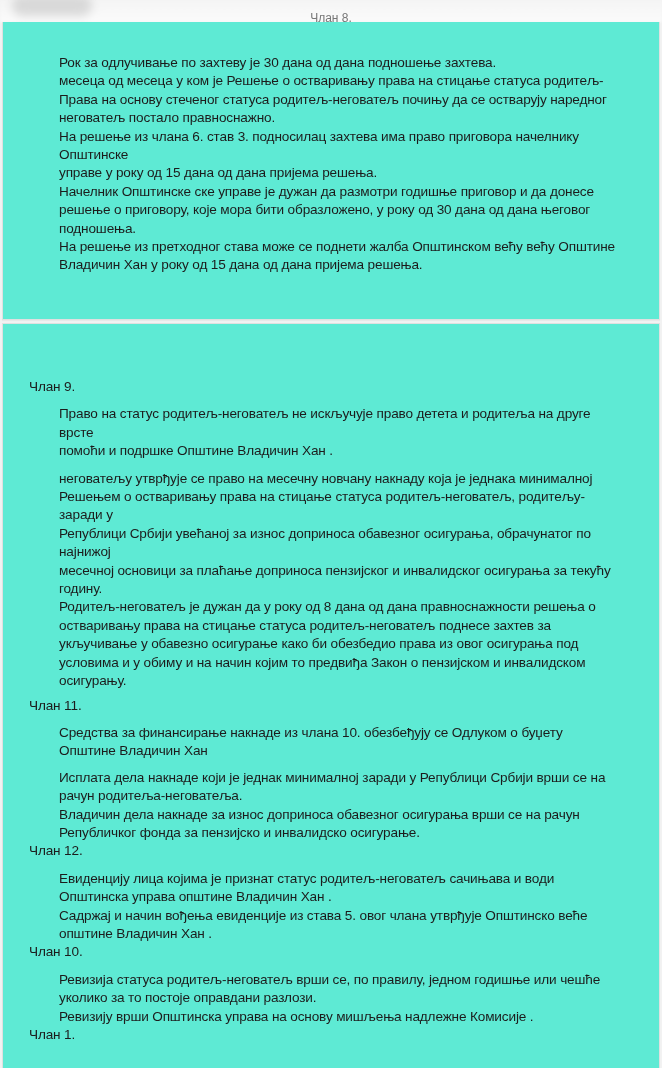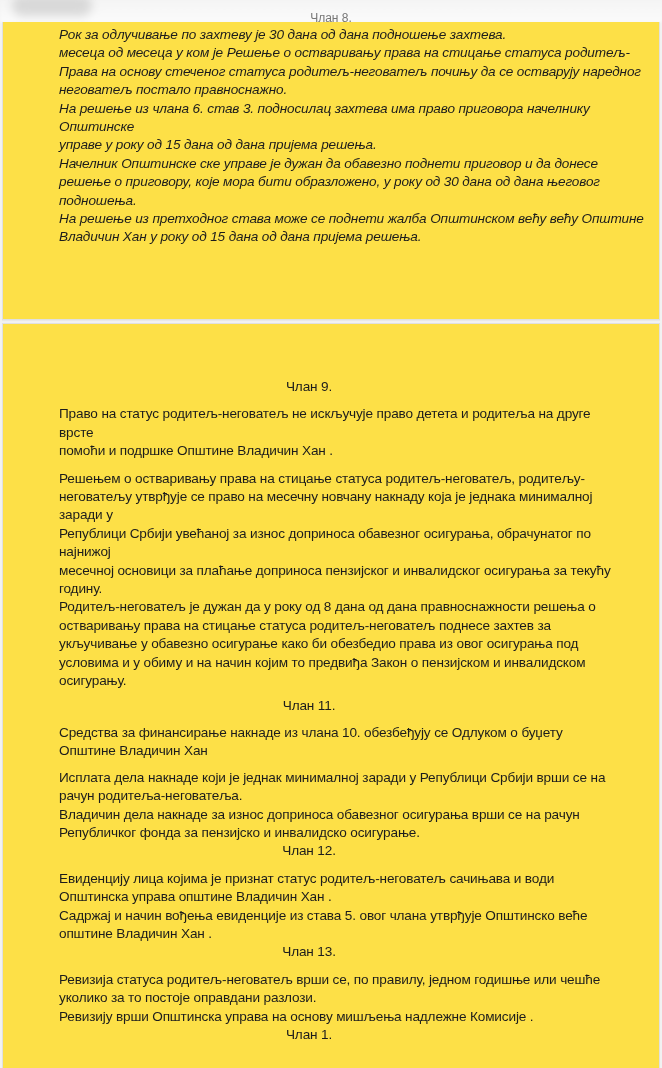--- a/index.html
+++ b/index.html
@@ -28,40 +28,39 @@
     left: 12px; top: -6px;
     width: 80px; height: 22px;
     border-radius: 12px;
     background: #d9d9d9;
     filter: blur(4px);
   }
   .page {
     position: absolute;
     left: 2px;
     width: 656px;
-    background: #fde047;
+    background: #5eead4;
     border: 1px solid #e0e0e0;
     box-shadow: 0 1px 1px rgba(0,0,0,0.04);
   }
   .page1 { top: 22px; height: 297px; border-top: none; }
   .page2 { top: 323px; height: 750px; }
   .content {
     position: absolute;
     left: 56px;
     width: 560px;
     font-size: 13.6px;
     line-height: 18.4px;
     letter-spacing: -0.15px;
   }
-  .page1 .content { top: 4px; font-style: italic; }
+  .page1 .content { top: 32px; }
   .page2 .content { top: 54px; }
   .line { display: block; white-space: nowrap; }
   .heading {
     display: block;
-    text-align: center;
     margin-left: -30px;
     width: 560px;
     white-space: nowrap;
   }
   .cut-heading {
     position: absolute;
     top: -9px;
     left: 0; width: 656px;
     text-align: center;
     font-size: 12px;
@@ -85,43 +84,43 @@
 <div class="page page1">
   <div class="cut-heading">Члан 8.</div>
   <div class="content">
     <span class="line">Рок за одлучивање по захтеву је 30 дана од дана подношење захтева.</span>
     <span class="line">месеца од месеца у ком је Решење о остваривању права на стицање статуса родитељ-</span>
     <span class="line">Права на основу стеченог статуса родитељ-неговатељ почињу да се остварују наредног</span>
     <span class="line">неговатељ постало правноснажно.</span>
     <span class="line">На решење из члана 6. став 3. подносилац захтева има право приговора начелнику</span>
     <span class="line">Општинске</span>
     <span class="line">управе  у року од 15 дана од дана пријема решења.</span>
-    <span class="line">Начелник Општинске ске управе  је дужан да обавезно поднети приговор и да донесе</span>
+    <span class="line">Начелник Општинске ске управе  је дужан да размотри годишње приговор и да донесе</span>
     <span class="line">решење о приговору, које мора бити образложено, у року од 30 дана од дана његовог</span>
     <span class="line">подношења.</span>
     <span class="line">На решење из претходног става може се поднети жалба Општинском већу већу Општине</span>
     <span class="line">Владичин Хан у року од 15 дана од дана пријема решења.</span>
   </div>
 </div>
 
 <div class="page page2">
   <div class="content">
 
     <div>
       <span class="heading">Члан 9.</span>
       <div class="gap-l"></div>
       <span class="line">Право на статус родитељ-неговатељ не искључује право детета и родитеља на друге</span>
       <span class="line">врсте</span>
       <span class="line">помоћи и подршке Општине Владичин Хан .</span>
     </div>
 
     <div>
       <div class="gap-l"></div>
+      <span class="line">неговатељу утврђује се право на месечну новчану накнаду која је једнака минималној</span>
       <span class="line">Решењем о остваривању права на стицање статуса родитељ-неговатељ, родитељу-</span>
-      <span class="line">неговатељу утврђује се право на месечну новчану накнаду која је једнака минималној</span>
       <span class="line">заради у</span>
       <span class="line">Републици Србији увећаној за износ доприноса обавезног осигурања, обрачунатог по</span>
       <span class="line">најнижој</span>
       <span class="line">месечној основици за плаћање доприноса пензијског и инвалидског осигурања за текућу</span>
       <span class="line">годину.</span>
       <span class="line">Родитељ-неговатељ је дужан да у року од 8 дана од дана правноснажности решења о</span>
       <span class="line">остваривању права на стицање статуса родитељ-неговатељ поднесе захтев за</span>
       <span class="line">укључивање у обавезно осигурање како би обезбедио права из овог осигурања под</span>
       <span class="line">условима и у обиму и на начин којим то предвиђа Закон о пензијском и инвалидском</span>
       <span class="line">осигурању.</span>
@@ -143,21 +142,21 @@
     <div>
       <span class="heading">Члан 12.</span>
       <div class="gap-l"></div>
       <span class="line">Евиденцију лица којима је признат статус родитељ-неговатељ сачињава и води</span>
       <span class="line">Општинска управа општине Владичин Хан .</span>
       <span class="line">Садржај и начин вођења евиденције из става 5. овог члана утврђује Општинско веће</span>
       <span class="line">општине Владичин Хан .</span>
     </div>
 
     <div>
-      <span class="heading">Члан 13.</span>
+      <span class="heading">Члан 10.</span>
       <div class="gap-l"></div>
       <span class="line">Ревизија статуса родитељ-неговатељ врши се, по правилу, једном годишње или чешће</span>
       <span class="line">уколико за то постоје оправдани разлози.</span>
       <span class="line">Ревизију врши Општинска управа на основу мишљења надлежне Комисије .</span>
     </div>
 
     <div>
       <span class="heading">Члан 1.</span>
       <div class="gap-l"></div>
 

